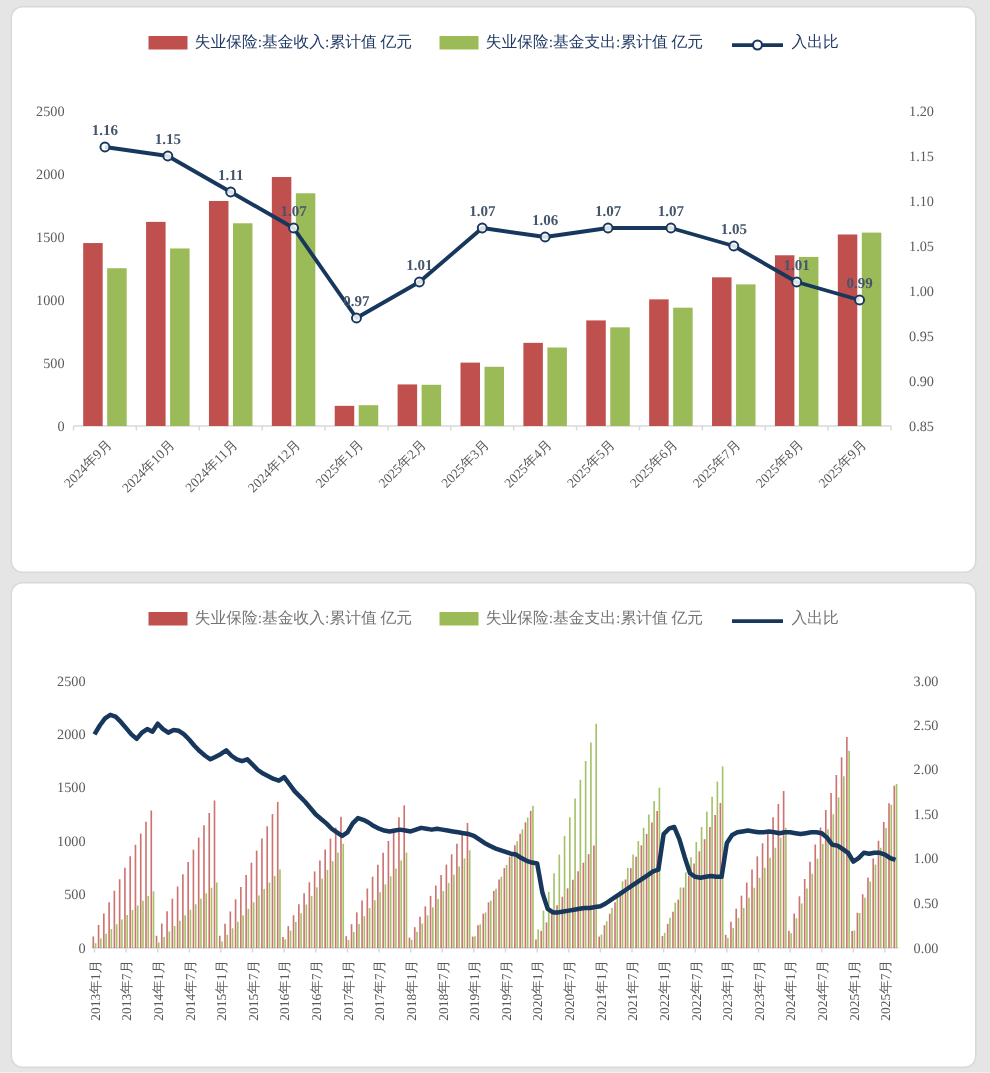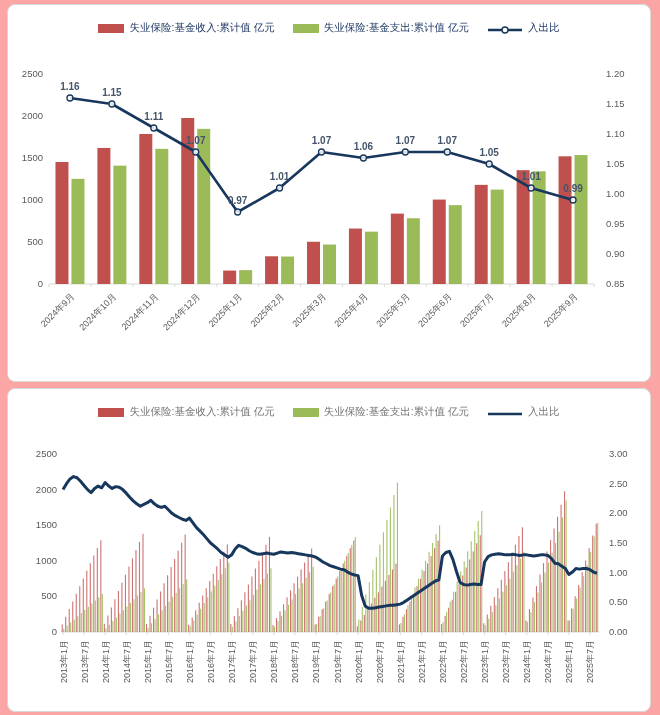--- a/index.html
+++ b/index.html
@@ -1,17 +1,17 @@
 <!DOCTYPE html>
 <html><head>
 <meta charset="utf-8">
 <style>
   html,body{margin:0;padding:0;}
   body{font-family:"Liberation Sans","DejaVu Sans",sans-serif;background:#fafafa;}
-  .page{position:relative;width:660px;height:715px;background:#fca5a5;overflow:hidden;}
+  .page{position:relative;width:660px;height:715px;background:#e5e5e5;overflow:hidden;font-family:Liberation Serif, serif;}
   .panel{position:absolute;left:7px;width:644px;background:#ffffff;border:1px solid #d9d9d9;border-radius:8px;box-sizing:border-box;}
   .panel-top{top:4px;height:378px;}
   .panel-bottom{top:388px;height:324px;}
   .legend{display:flex;justify-content:center;align-items:center;gap:18px;margin-top:13px;height:20px;}
   .legend-item{display:flex;align-items:center;gap:5px;white-space:nowrap;}
   .legend-item .sw{display:inline-block;width:26px;height:9px;}
   .legend-text{font-size:10.5px;}
   .panel-top .legend-text{color:#1f3864;}
   .panel-bottom .legend-text{color:#737373;}
   svg{display:block;margin:4px auto 0 auto;}

